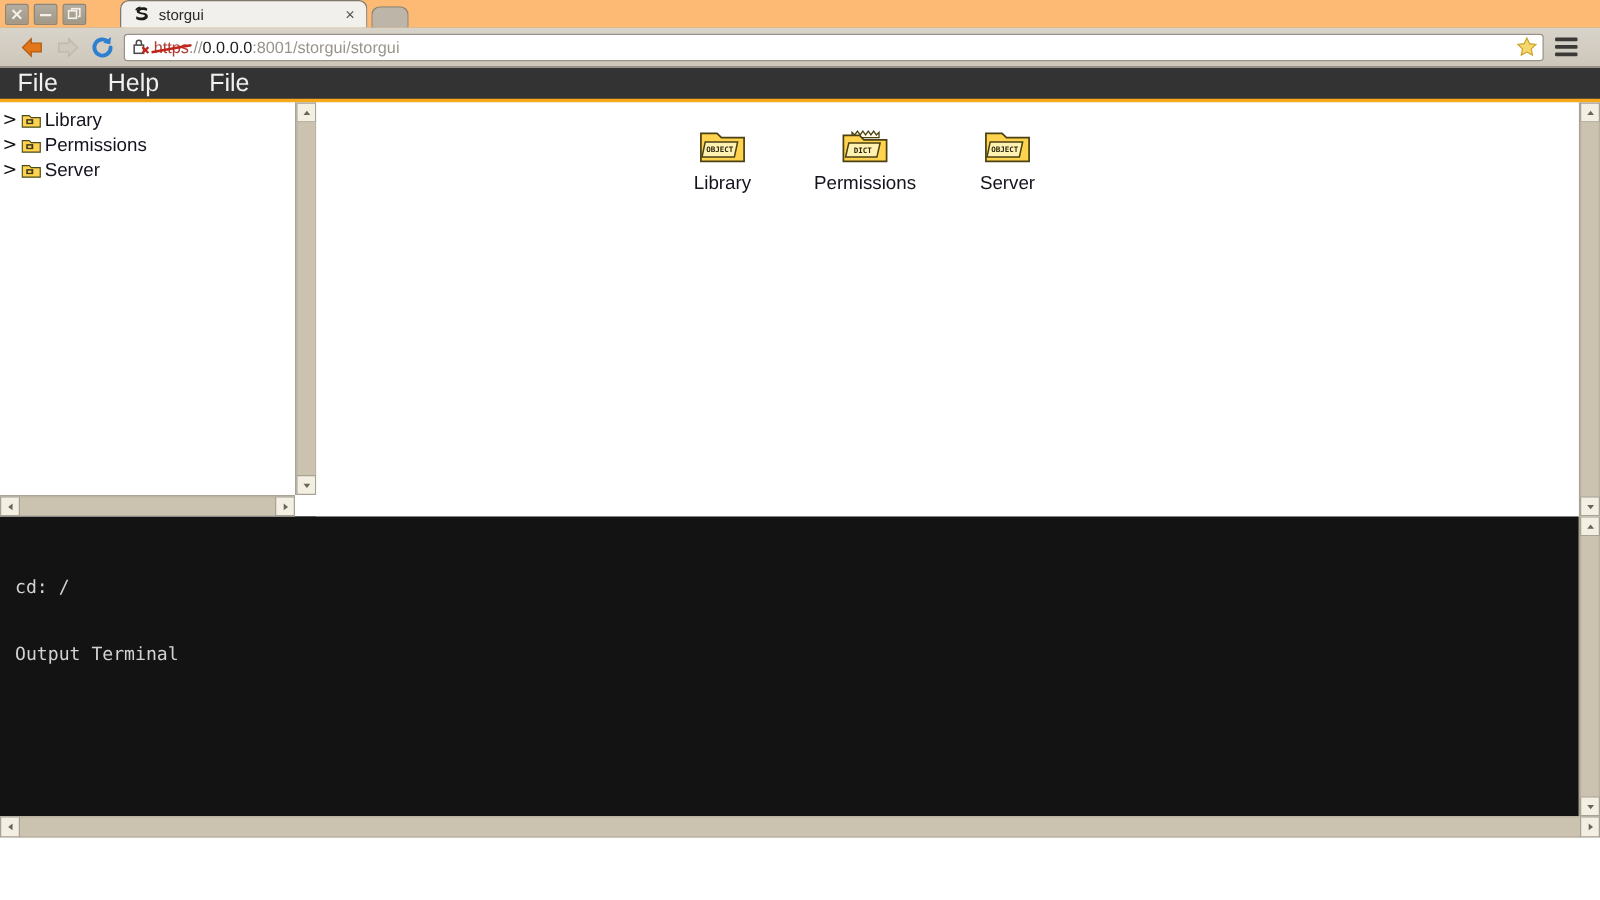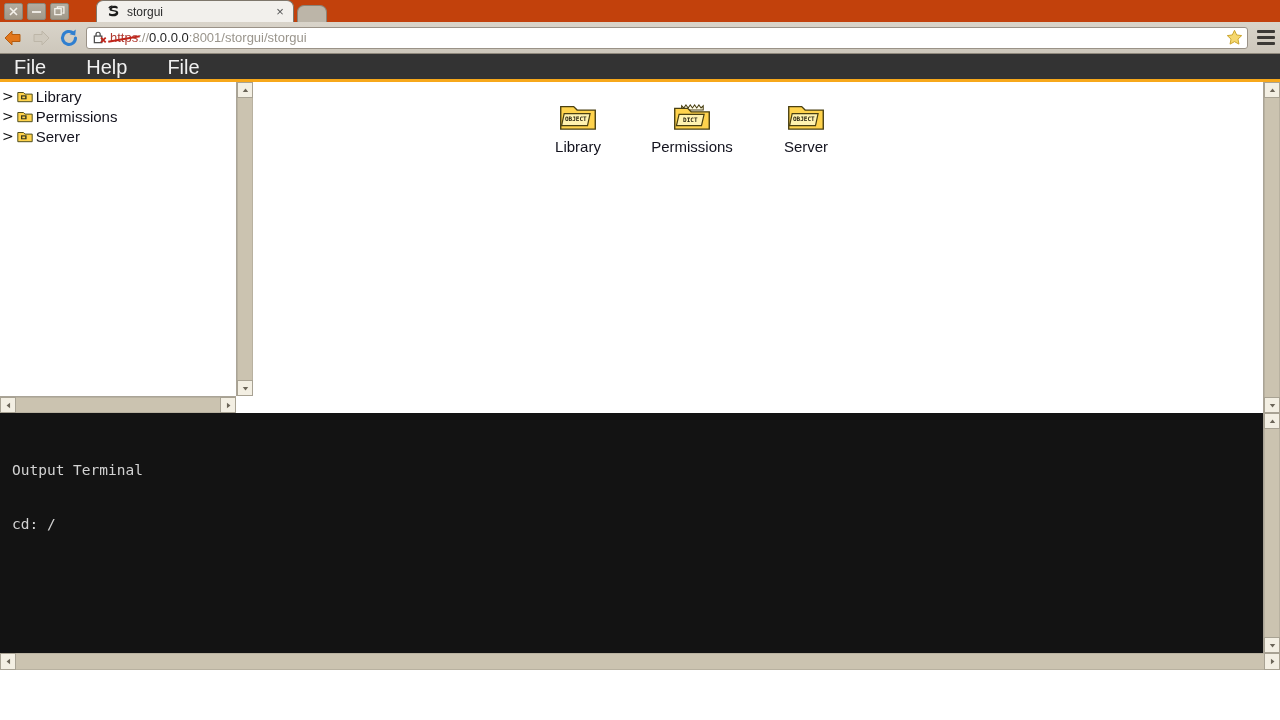--- a/index.html
+++ b/index.html
@@ -13,21 +13,21 @@
   
   .browser-chrome {
     width: 1280px;
     background: #a79f92;
     position: relative;
   }
   .titlebar {
     height: 22px;
     display: flex;
     align-items: center;
-    background: #c2410c;
+    background: #fdba74;
     position: relative;
   }
   .win-buttons {
     display: flex;
     gap: 4px;
     padding-left: 4px;
     align-items: center;
   }
   .win-btn {
     width: 19px; height: 17px;
@@ -90,21 +90,21 @@
     border-top-right-radius: 7px;
   }
 
   .navbar {
     height: 32px;
     background: #d7d2c8;
     background: linear-gradient(#d9d4ca, #cdc7bb);
     border-bottom: 1px solid #8f887c;
     display: flex;
     align-items: center;
-    padding: 0 2px;
+    padding: 0 15px;
     gap: 6px;
   }
   .nav-ico { width: 22px; height: 22px; display:flex; align-items:center; justify-content:center; }
 
   .urlbar {
     flex: 1;
     height: 22px;
     background: #ffffff;
     border: 1px solid #9a9287;
     border-radius: 3px;
@@ -513,22 +513,22 @@
     <div class="sb-btn">
       <svg class="arrow-glyph" viewBox="0 0 9 9">
           <path d="M1 2.5 L8 2.5 L4.5 7 Z" fill="#6b6558"></path>
         </svg>
     </div>
   </div>
 </div>
 
 <div class="terminal-wrap">
   <div class="terminal">
+    <div class="term-line">cd: /</div>
     <div class="term-line">Output Terminal</div>
-    <div class="term-line">cd: /</div>
     
   </div>
   <div class="vscroll">
     <div class="sb-btn">
       <svg class="arrow-glyph" viewBox="0 0 9 9">
           <path d="M4.5 2 L8 6.5 L1 6.5 Z" fill="#6b6558"></path>
         </svg>
     </div>
     <div class="sb-track"></div>
     <div class="sb-btn">

